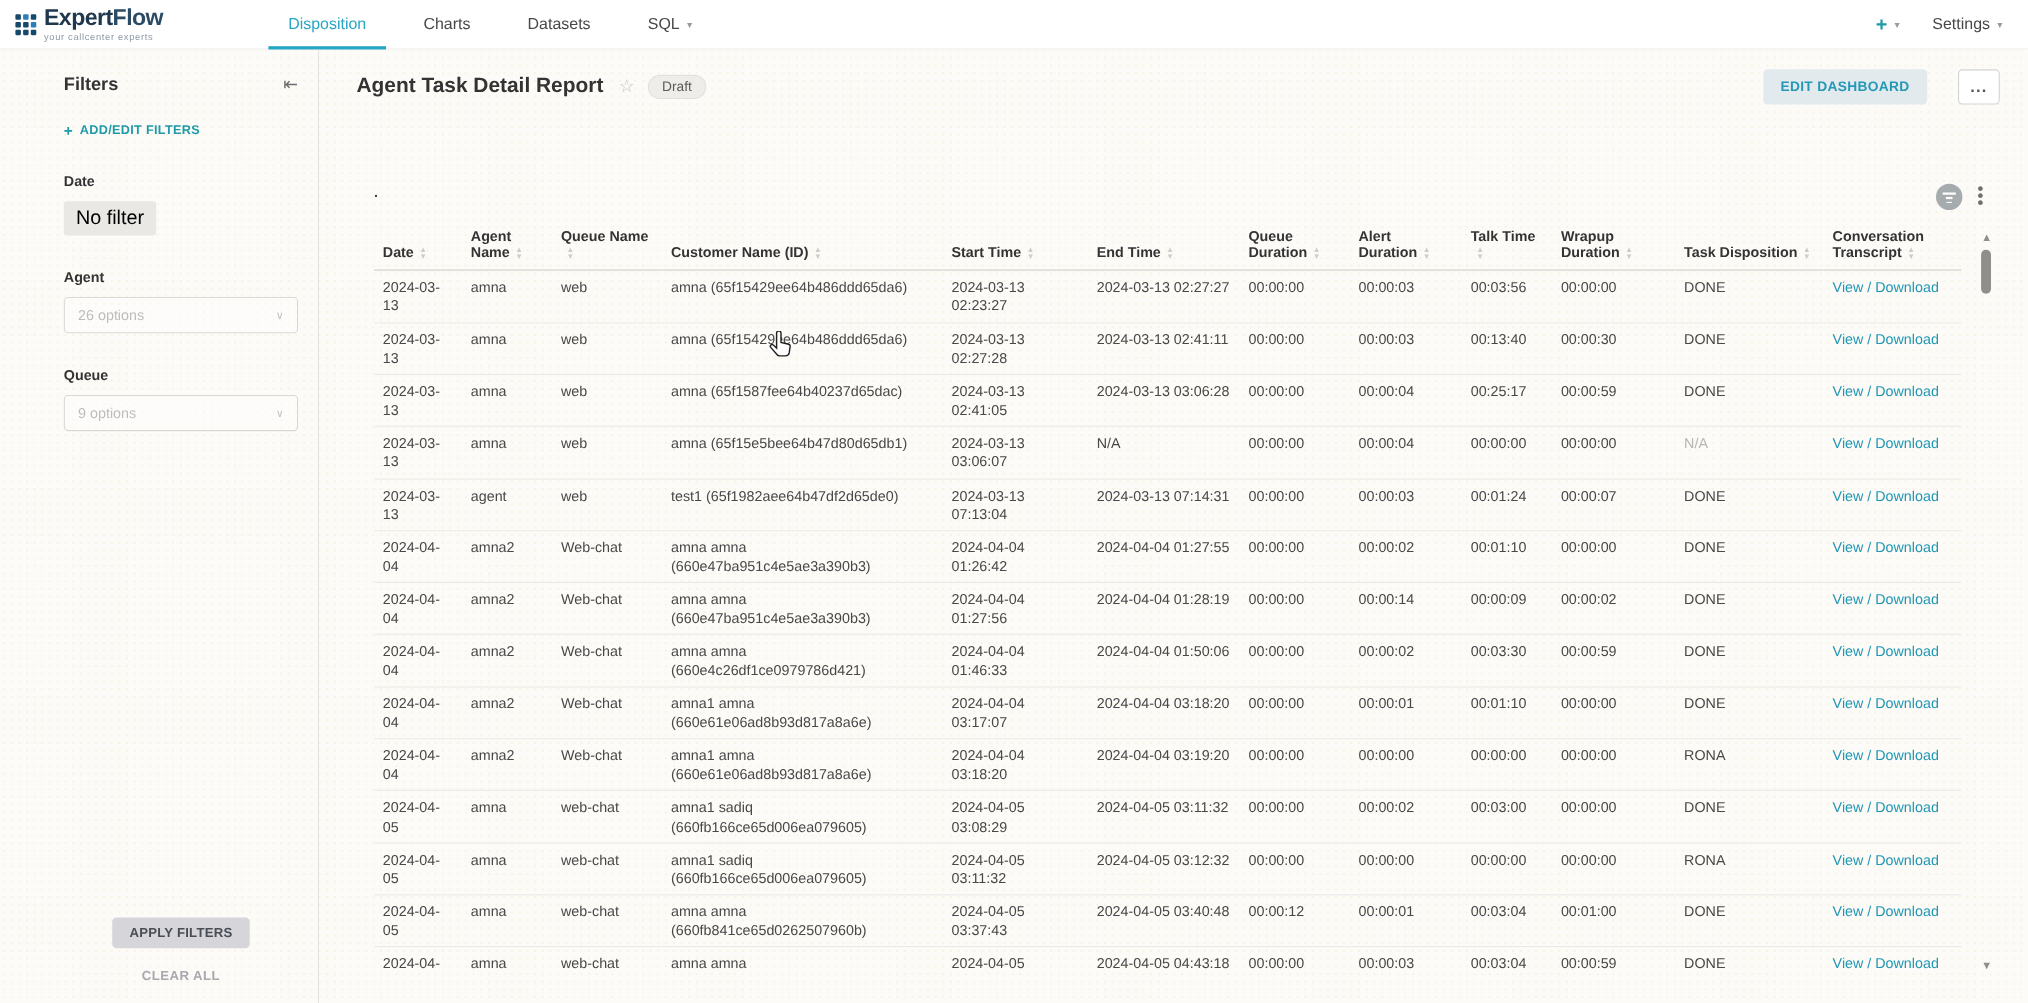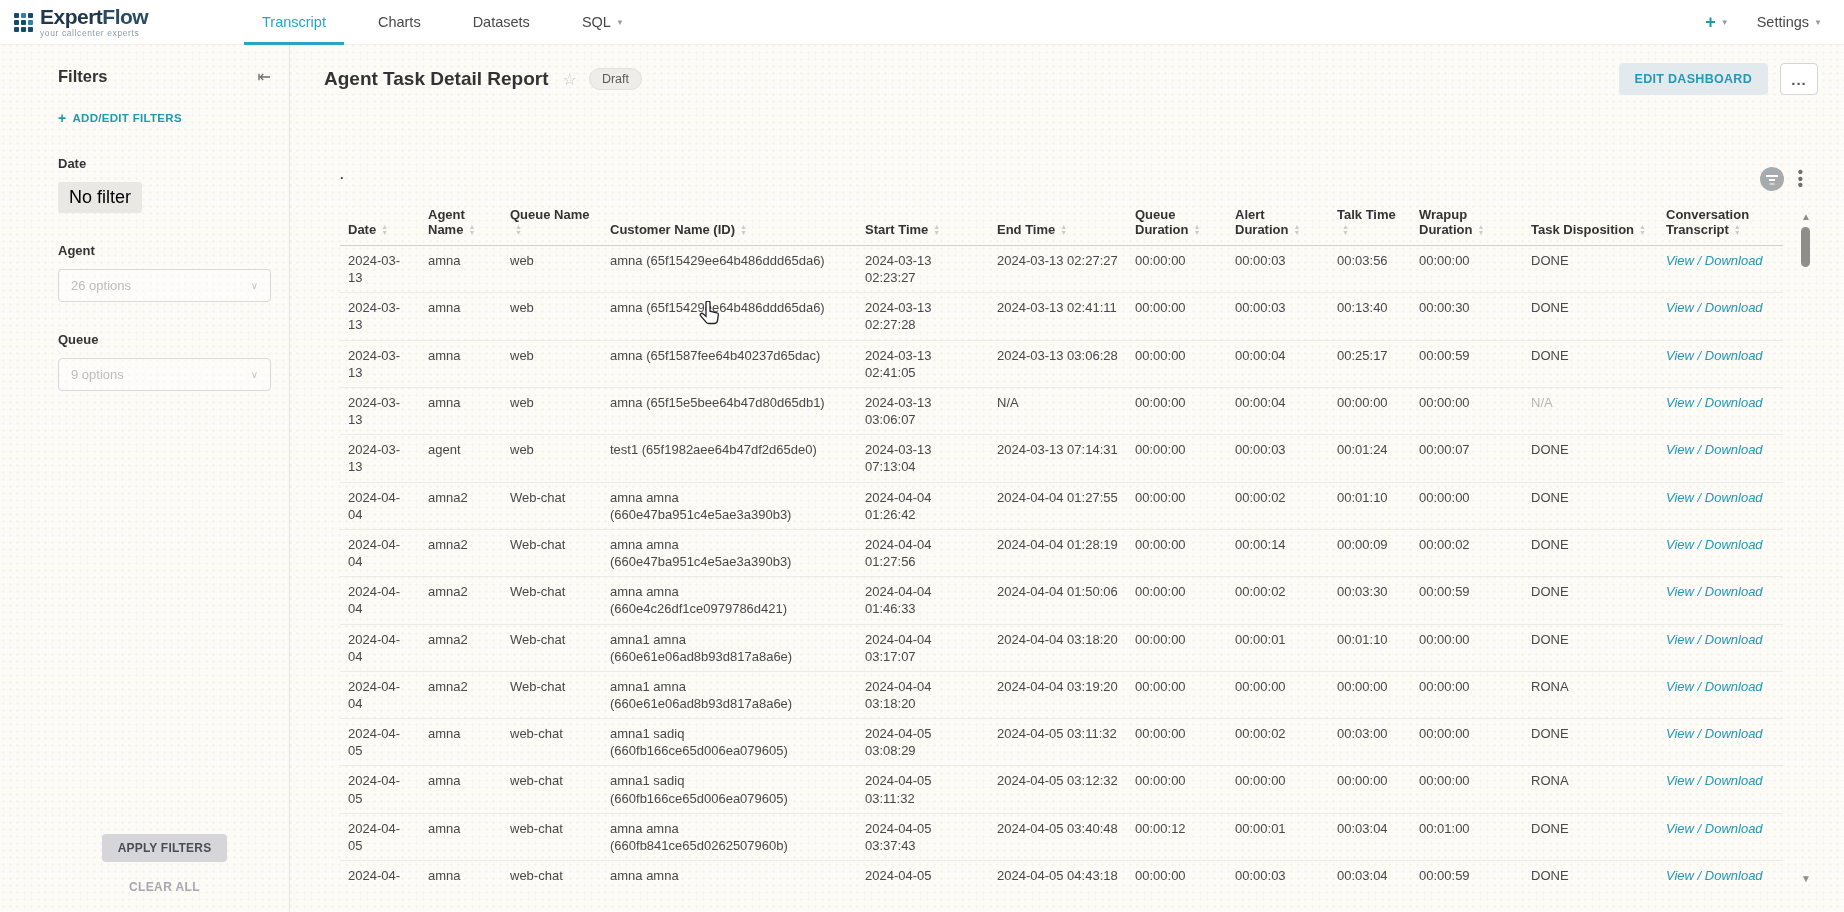--- a/index.html
+++ b/index.html
@@ -61,21 +61,21 @@
   .clear-all { margin-top:18px; font-size:12px; font-weight:700; letter-spacing:.4px;
     color:#a8a8ae; cursor:pointer; }
 
   
   .main { flex:1; position:relative; min-width:0; }
   .dash-header { display:flex; align-items:center; padding:18px 26px 10px 34px; }
   .dash-title { font-size:19px; font-weight:700; color:#333; }
   .star-icon { margin-left:14px; font-size:16px; color:#c3c3c3; cursor:pointer; }
   .draft-pill { margin-left:12px; background:#eeede9; border:1px solid #e2e1dd; color:#5c5c5c;
     font-size:12.5px; padding:3px 12px; border-radius:12px; }
-  .dash-actions { margin-left:auto; display:flex; align-items:center; gap:12px; }
+  .dash-actions { margin-left:auto; display:flex; align-items:center; gap:28px; }
   .edit-btn { background:#e2eaee; color:#2499b7; border:none; font-size:12.5px; font-weight:700;
     letter-spacing:.3px; padding:9px 16px; border-radius:4px; cursor:pointer; }
   .more-btn { background:#fff; border:1px solid #d4d4d0; border-radius:4px; width:38px; height:32px;
     color:#555; font-size:15px; font-weight:700; line-height:1; cursor:pointer; letter-spacing:1px; }
   .description { margin:14px 0 0 34px; font-size:13.5px; font-weight:700; color:#333; }
 
   
   .chart-card { position:absolute; left:34px; right:27px; top:110px; bottom:0; }
   .card-head { display:flex; align-items:flex-start; padding:12px 14px 0 16px; height:44px; }
   .card-title { font-size:13px; color:#444; font-weight:700; }
@@ -91,21 +91,21 @@
   th { font-size:13px; font-weight:700; color:#333; text-align:left; vertical-align:bottom;
     padding:4px 8px 8px 8px; border-bottom:1px solid #cfcfcb; cursor:pointer; white-space:normal; }
   .th-inner { display:inline; }
   .sort-icon { display:inline-block; margin-left:5px; color:#ccccc8; font-size:7px; line-height:.9;
     vertical-align:-1px; }
   .sort-icon span { display:block; }
   td { font-size:13px; color:#484848; padding:6px 8px; border-bottom:1px solid #ebebe7;
     vertical-align:top; line-height:1.32; }
   td.cust { white-space:pre-line; }
   td.na-gray { color:#b6b6b2; }
-  a.transcript-link { color:#2097b5; text-decoration:none; cursor:pointer;font-style:italic; }
+  a.transcript-link { color:#2097b5; text-decoration:none; cursor:pointer; }
 
   
   .tbl-scroll-up { position:absolute; right:6px; top:56px; color:#8e8e8a; font-size:10px; }
   .tbl-scroll-thumb { position:absolute; right:7px; top:72px; width:9px; height:40px; background:#8e8e8a; border-radius:5px; }
   .tbl-scroll-down { position:absolute; right:6px; bottom:28px; color:#8e8e8a; font-size:10px; }
 
   
   .cursor { position:absolute; left:408px; top:256px; z-index:50; pointer-events:none; }
 </style>
 </head>
@@ -125,21 +125,21 @@
           <i></i>
           <i></i>
           <i></i>
       </span>
       <span class="logo-text-wrap">
         <span class="logo-text"><span class="b">Expert</span><span class="f">Flow</span></span>
         <span class="logo-tag">your callcenter experts</span>
       </span>
     </div>
     <nav class="nav-tabs" id="nav-tabs">
-        <div class="nav-tab active">Transcript</div>
+        <div class="nav-tab active">Disposition</div>
         <div class="nav-tab">Charts</div>
         <div class="nav-tab">Datasets</div>
         <div class="nav-tab">SQL<span class="caret">▼</span></div>
       </nav>
     <div class="nav-right">
       <span class="nav-plus">
           <span>+</span>
           <span class="caret">▼</span>
         </span>
       <span class="nav-settings">

